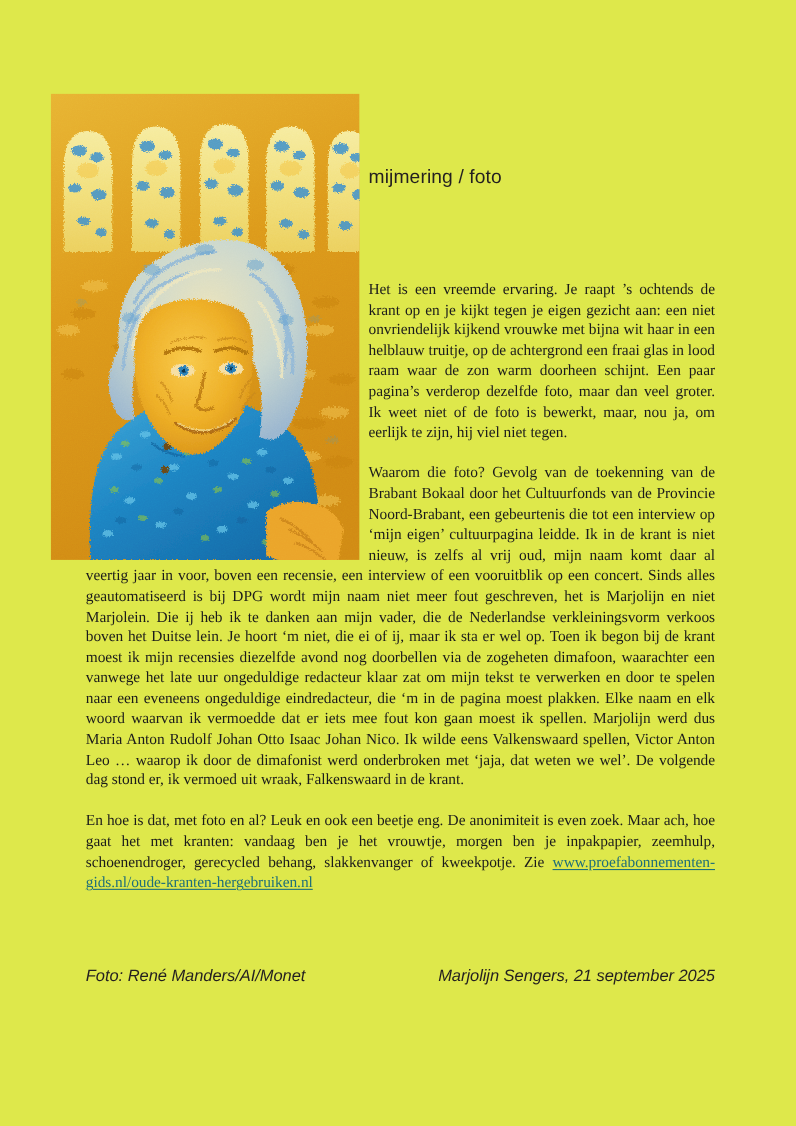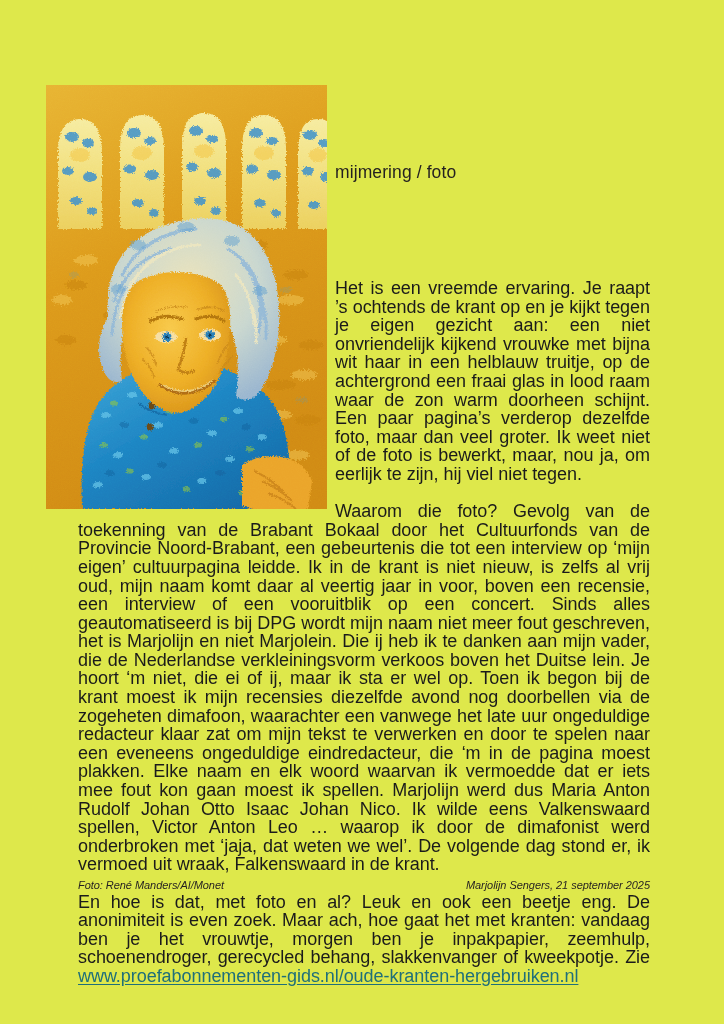--- a/index.html
+++ b/index.html
@@ -48,33 +48,34 @@
     width: 257px;      
     height: 424px;
     shape-margin: 0;
   }
 
   .headline {
     font-size: 17.5px;
     font-weight: 400;
     color: #231f20;
     letter-spacing: 0.1px;
-    margin: 16px;
+    margin: 4px;
     padding-top: 61px;
     padding-left: 2px;
   }
 
   .body-text {
     color: #1b1b1b;
-    font-size: 18px;
+    font-size: 14px;
     line-height: 18.6px;
     text-align: justify;
     margin: 0;
     letter-spacing: -0.05px;
     word-spacing: 0.1px;
+    font-family: Liberation Serif, serif;
   }
   .p1 { padding-top: 80px; }
   .p2 { padding-top: 18.6px; }
   .p3 { padding-top: 18.6px; }
 
   .link {
     color: #1f6f7a;
     text-decoration: underline;
     text-underline-offset: 1.5px;
   }
@@ -82,21 +83,21 @@
   
   .footer {
     position: absolute;
     left: 78px;
     top: 879px;
     width: 572px;
     display: flex;
     justify-content: space-between;
     align-items: baseline;
     font-style: italic;
-    font-size: 11px;
+    font-size: 15px;
     color: #231f20;
     letter-spacing: -0.05px;
   }
   .footer-left  { text-align: left; }
   .footer-right { text-align: left; }
 </style>
 </head>
 <body>
 
 <div class="page">

